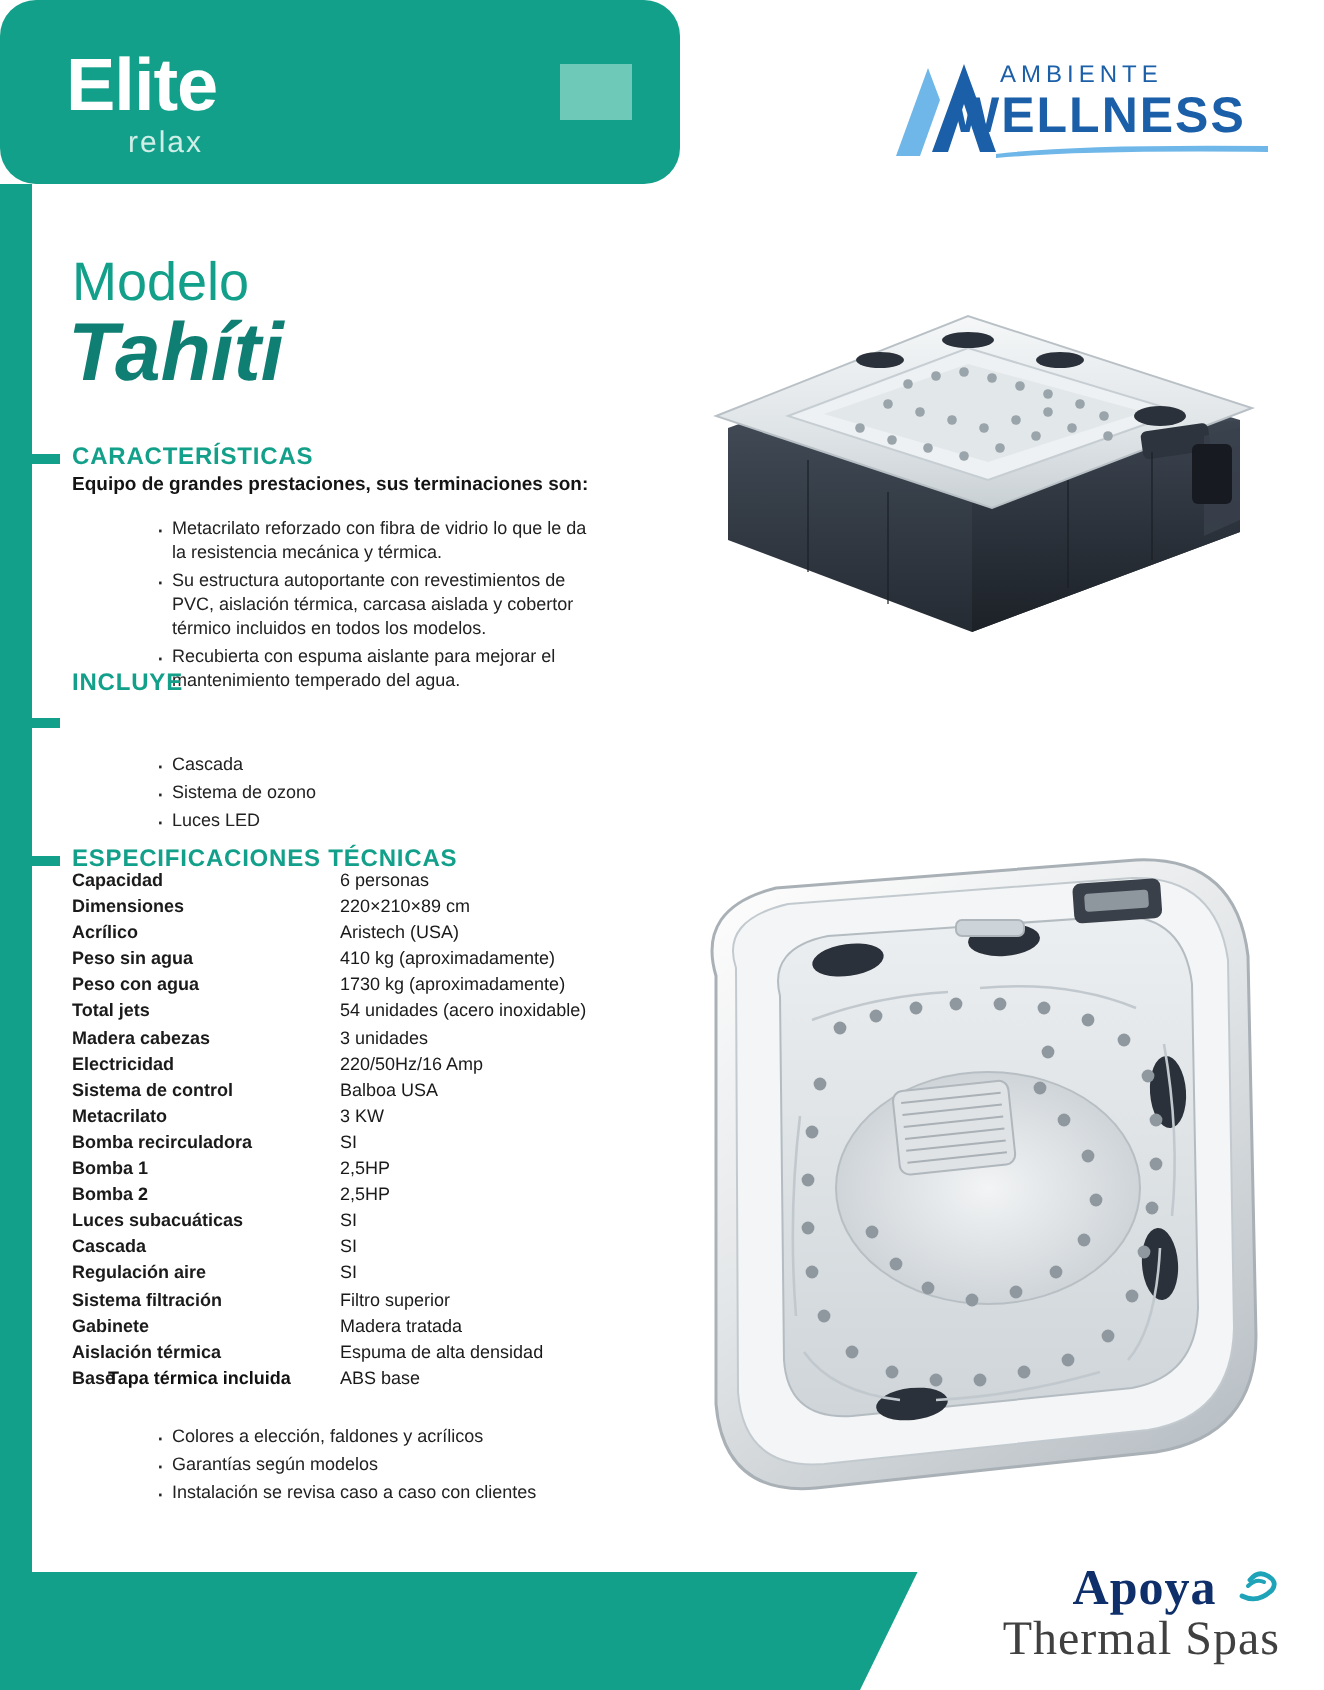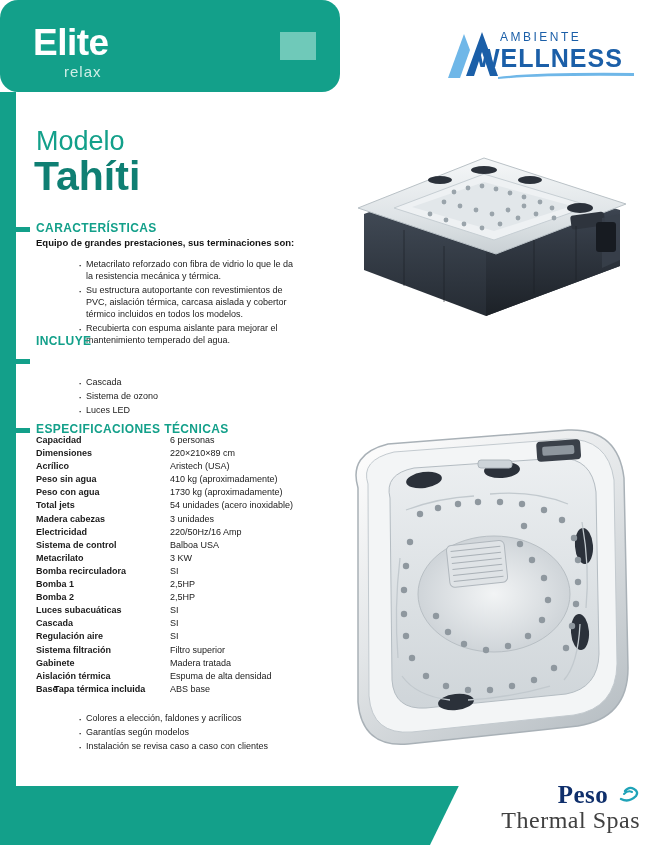--- a/index.html
+++ b/index.html
@@ -89,20 +89,21 @@
     color: #13a08a;
     line-height: 1;
   }
   .modelo-name {
     position: absolute;
     left: 34px; top: 156px;
     font-size: 41px;
     font-weight: bold;
     color: #0f7f73;
     line-height: 1;
+    font-style: italic;
   }
 
   
   .sec {
     position: absolute;
     left: 36px;
     font-size: 12px;
     font-weight: bold;
     letter-spacing: 0.4px;
     color: #13a08a;
@@ -518,20 +519,20 @@
     </g>
 
     <rect x="150" y="42" width="34" height="8" rx="3" fill="#cdd4d9" stroke="#aeb6bc"></rect>
   </svg>
 </div>
 
 <div class="footer-band"></div>
 <div class="footer-wedge"></div>
 <div class="footer-logo">
   <div class="l1">
-    <span>Peso</span>
+    <span>Apoya</span>
     <svg class="swirl" width="22" height="22" viewBox="0 0 22 22">
       <path d="M3 16 Q 11 20 18 13 Q 21 9 16 6 Q 11 3 7 8" fill="none" stroke="#1fa3b8" stroke-width="2.4" stroke-linecap="round"></path>
       <path d="M6 11 Q 10 7 14 9" fill="none" stroke="#1fa3b8" stroke-width="2" stroke-linecap="round"></path>
     </svg>
   </div>
   <div class="l2">Thermal Spas</div>
 </div>
 
 </body></html>

